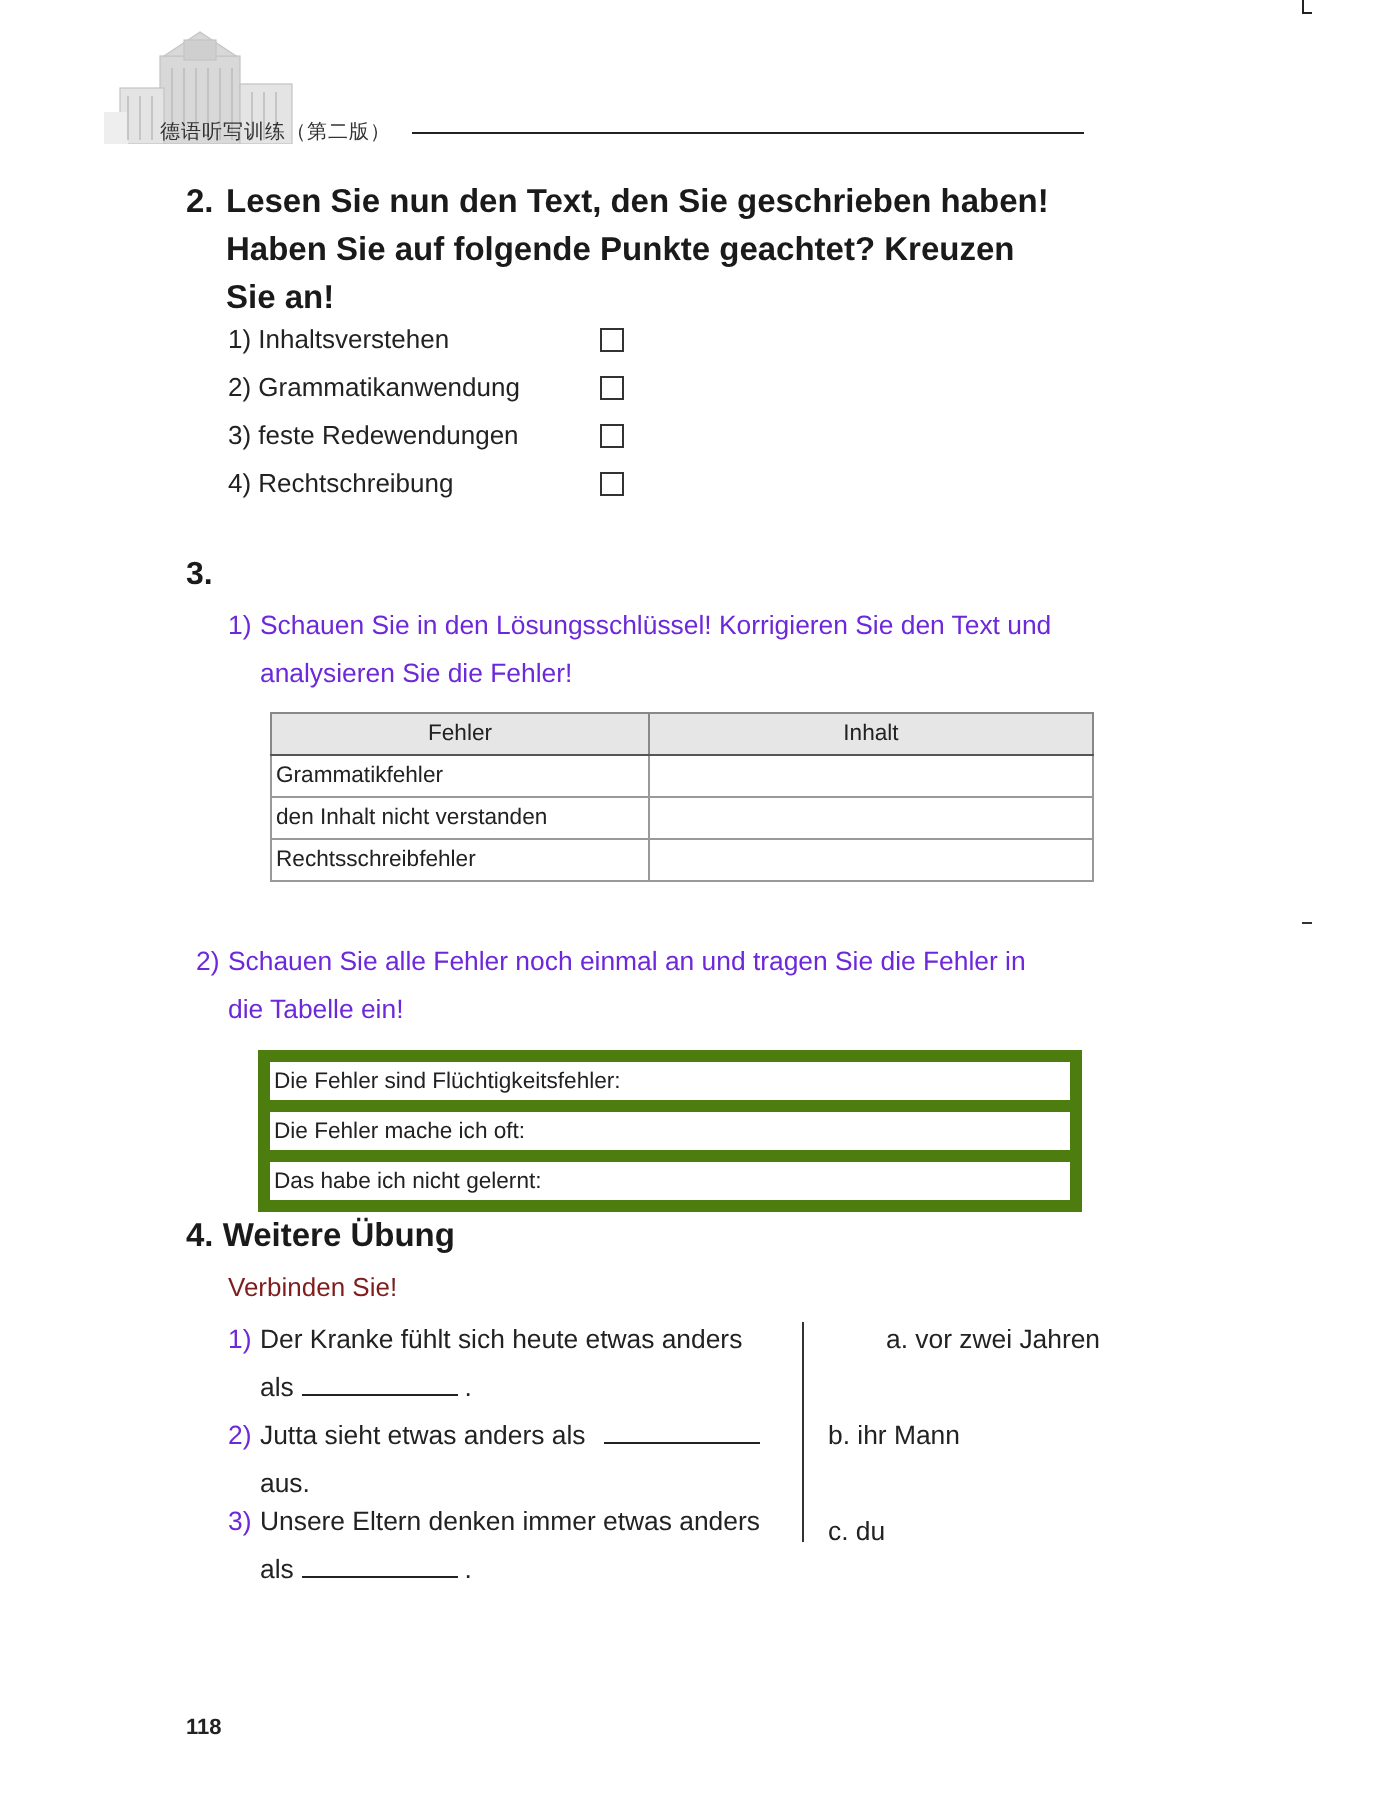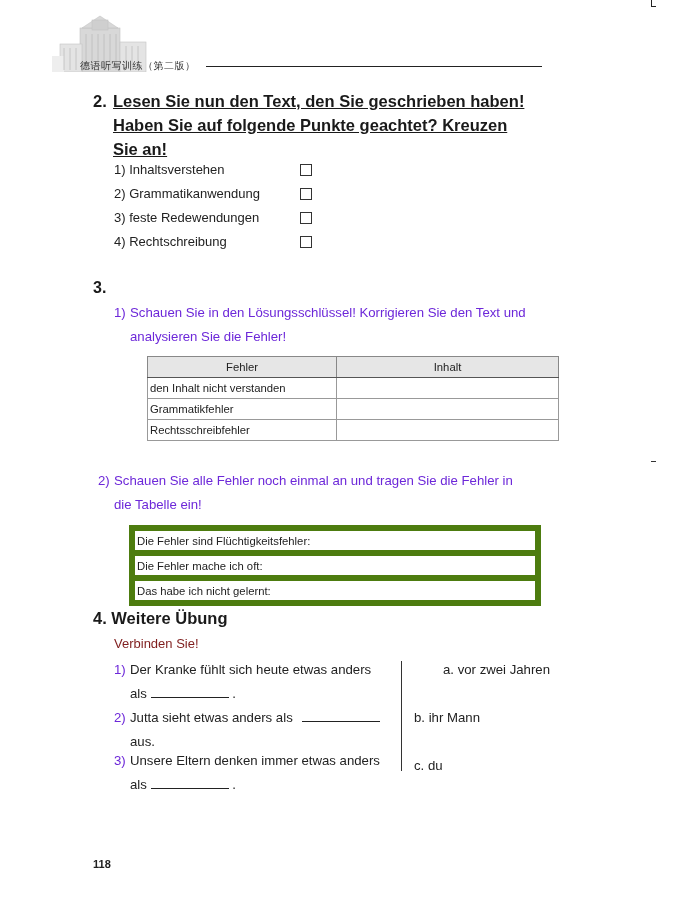--- a/index.html
+++ b/index.html
@@ -21,41 +21,41 @@
   }
   .corner-mark { left: 651px; top: 0px; width: 4px; height: 6px; border-left: 1px solid #222; border-bottom: 1px solid #222; }
   .side-mark { left: 651px; top: 461px; width: 5px; height: 0; border-top: 1.5px solid #333; }
 
   
   .h2 {
     left: 93px; top: 89px; width: 460px; font-size: 16.5px; font-weight: bold; line-height: 24px;
     color: #1a1a1a;
   }
   .h2 .num { display: inline-block; width: 20px; }
-  .h2 .line { display: block; padding-left: 20px; text-decoration: underline; }
+  .h2 .line { display: block; padding-left: 20px; }
   .h2 .first { padding-left: 0; }
   .check-row {
     left: 114px; font-size: 13px; width: 200px; height: 18px; line-height: 18px; color: #222;
   }
   .check-row .box {
     position: absolute; left: 186px; top: 3px; width: 10px; height: 10px; border: 1px solid #333;
     background: #fff;
   }
 
   
   .h3 { left: 93px; top: 279px; font-size: 16px; font-weight: bold; }
   .para {
     font-size: 13.2px; line-height: 24px; color: #6d28d9;
   }
   .para .n { display: inline-block; width: 16px; }
   .para .indent { display: block; padding-left: 16px; }
 
   table { border-collapse: collapse; }
   .tbl1 {
-    left: 147px; top: 356px; width: 412px; font-size: 11.3px; color: #222;
+    left: 135px; top: 356px; width: 412px; font-size: 11.3px; color: #222;
     border: 1.3px solid #222;
   }
   .tbl1 th {
     background: #e6e6e6; font-weight: normal; height: 20px; border: 1px solid #888;
     border-bottom: 1px solid #555; padding: 0;
   }
   .tbl1 td { height: 20px; border: 1px solid #999; padding: 0 2px; text-align: left; }
   .tbl1 .c1 { width: 188px; }
   .tbl2 {
     left: 129px; top: 525px; width: 412px; font-size: 11.3px; color: #222;
@@ -138,25 +138,25 @@
 
 <table class="abs tbl1">
   <thead>
     <tr>
       <th class="c1">Fehler</th>
       <th>Inhalt</th>
     </tr>
   </thead>
   <tbody>
     <tr>
+      <td>Grammatikfehler</td>
+      <td></td>
+    </tr>
+    <tr>
       <td>den Inhalt nicht verstanden</td>
-      <td></td>
-    </tr>
-    <tr>
-      <td>Grammatikfehler</td>
       <td></td>
     </tr>
     <tr>
       <td>Rechtsschreibfehler</td>
       <td></td>
     </tr>
   </tbody>
 </table>
 
 <div class="abs para" style="left:98px; top:469px; width:440px;">

